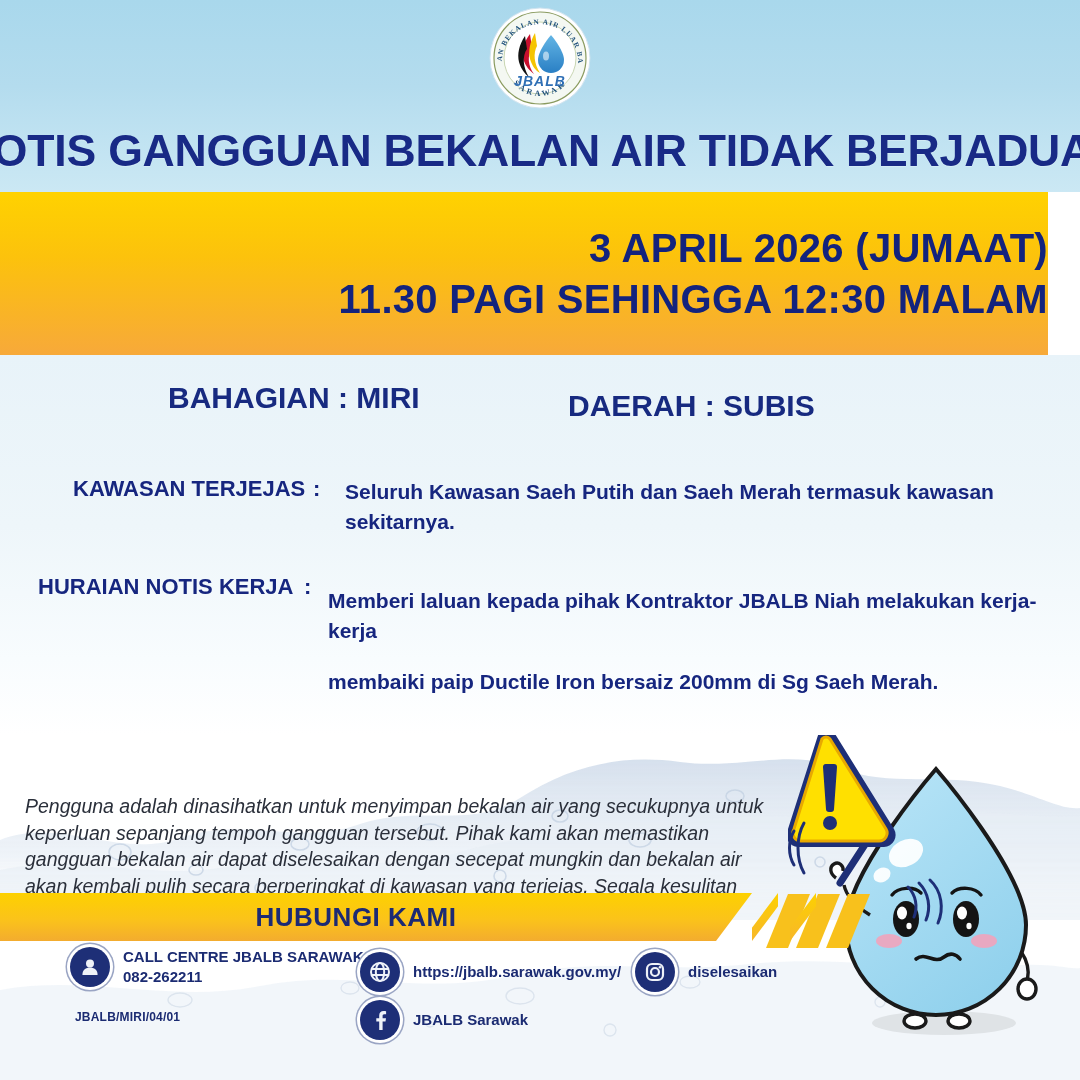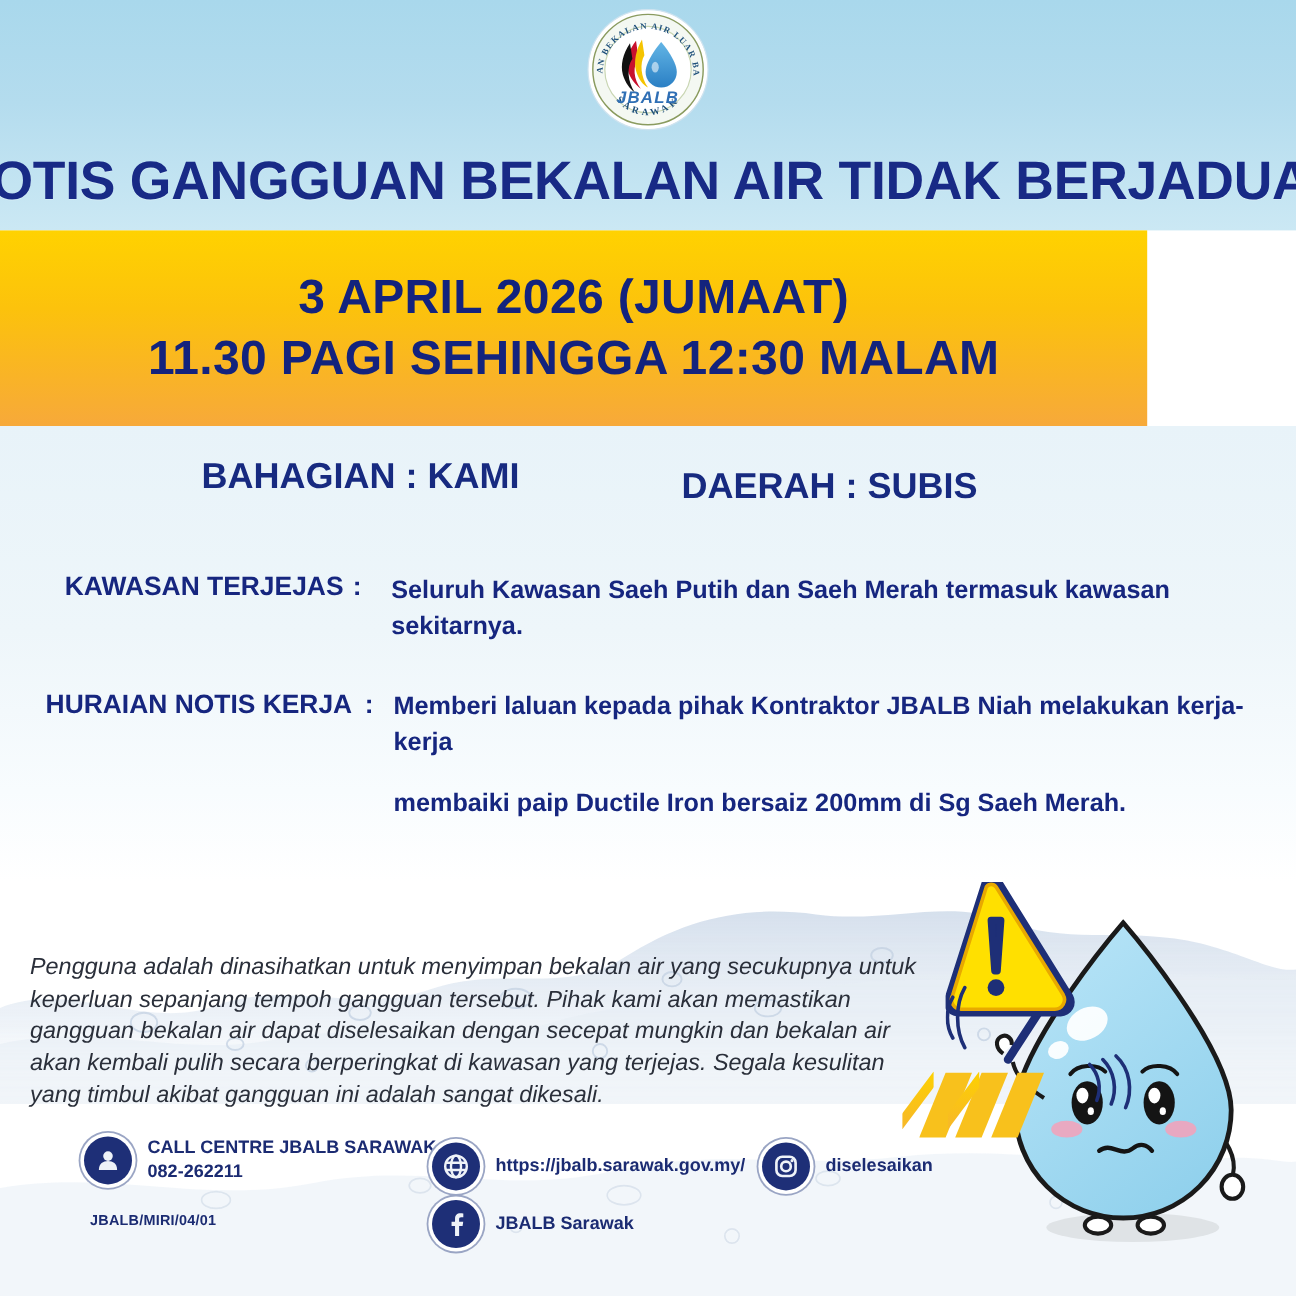--- a/index.html
+++ b/index.html
@@ -51,48 +51,48 @@
   .title {
     color:#182a86;
     font-size:45px; font-weight:bold;
     letter-spacing:-0.2px;
     transform:scaleX(0.99);
     white-space:nowrap;
     text-shadow:0 1px 0 rgba(255,255,255,.25);
   }
   
   .date-banner {
-    position:absolute; left:0; top:192px; width:956px; height:163px;
+    position:absolute; left:0; top:192px; width:1048px; height:163px;
     background:linear-gradient(180deg,#ffd200 0%,#fcc20c 40%,#f7a93a 100%);
-    display:flex; flex-direction:column; align-items:center; justify-content:center;
+    display:flex; flex-direction:column; align-items:flex-end; justify-content:center;
     gap:6px;
   }
   .date-line1 { color:#13237d; font-size:40px; font-weight:bold; letter-spacing:.3px; }
   .date-line2 { color:#13237d; font-size:40px; font-weight:bold; letter-spacing:.3px; }
   
   .divrow {
     position:absolute; left:0; top:398px; width:1080px;
     display:flex; align-items:center;
   }
   .divrow .bahagian { position:absolute; left:168px; }
   .divrow .daerah   { position:absolute; left:568px;margin-top:16px; }
   .divlabel { color:#172a80; font-size:30px; font-weight:bold; white-space:nowrap; }
   
   .detail {
     position:absolute; display:flex; color:#16267f;
   }
   .detail .lbl { font-size:22px; font-weight:bold; white-space:nowrap; }
   .detail .colon { font-size:22px; font-weight:bold; }
   .detail .val { font-size:21px; font-weight:bold; line-height:1.45; }
-  .row-kawasan { left:54px; top:476px;justify-content:flex-end; }
+  .row-kawasan { left:73px; top:476px;justify-content:flex-end; }
   .row-kawasan .colon { position:absolute; left:240px; }
   .row-kawasan .val { position:absolute; left:272px; top:1px; width:760px; }
   .row-huraian { left:38px; top:574px; }
   .row-huraian .colon { position:absolute; left:266px; }
-  .row-huraian .val { position:absolute; left:290px; top:0; width:740px; }
+  .row-huraian .val { position:absolute; left:290px; top:12px; width:740px; }
   .row-huraian .val .l2 { display:block; margin-top:20px; }
   
   .advisory {
     position:absolute; left:25px; top:793px; width:755px;
     color:#2a2f3a; font-size:19.5px; font-style:italic; line-height:1.36;
     font-family:"Liberation Sans", sans-serif;
   }
   
   .hub-bar {
     position:absolute; left:0; top:893px; width:752px; height:48px;
@@ -221,21 +221,21 @@
   <div class="title-band">
     <div class="title">NOTIS GANGGUAN BEKALAN AIR TIDAK BERJADUAL</div>
   </div>
 
   <div class="date-banner">
     <div class="date-line1">3 APRIL 2026 (JUMAAT)</div>
     <div class="date-line2">11.30 PAGI SEHINGGA 12:30 MALAM</div>
   </div>
 
   <div class="divrow">
-    <div class="divlabel bahagian">BAHAGIAN : KAMI</div>
+    <div class="divlabel bahagian">BAHAGIAN : MIRI</div>
     <div class="divlabel daerah">DAERAH : SUBIS</div>
   </div>
 
   <div class="detail row-kawasan">
     <span class="lbl">KAWASAN TERJEJAS</span>
     <span class="colon">:</span>
     <span class="val">Seluruh Kawasan Saeh Putih dan Saeh Merah termasuk kawasan sekitarnya.</span>
   </div>
 
   <div class="detail row-huraian">
@@ -315,20 +315,23 @@
   </div>
 
   <svg class="accent-slashes" style="position:absolute;left:766px;top:886px;width:110px;height:70px;" viewBox="0 0 110 70">
     <g fill="#f8c11c">
       <path d="M22,8 L44,8 L22,62 L0,62 Z"></path>
       <path d="M52,8 L74,8 L52,62 L30,62 Z"></path>
       <path d="M82,8 L104,8 L82,62 L60,62 Z"></path>
     </g>
   </svg>
 
+  <div class="hub-bar">
+    <span class="hub-text">HUBUNGI KAMI</span>
+  </div>
   <div class="slash s1"></div>
   <div class="slash s2"></div>
 
   <div class="contact c-call">
     <span class="cicon">
       <svg width="22" height="22" viewBox="0 0 22 22">
         <circle cx="11" cy="7.4" r="4" fill="#eef2f8"></circle>
         <path d="M3.4,19 C3.4,13.8 7,11.6 11,11.6 C15,11.6 18.6,13.8 18.6,19 Z" fill="#eef2f8"></path>
       </svg>
     </span>

